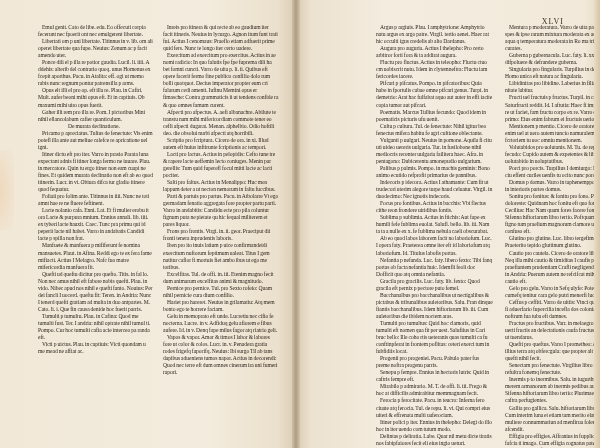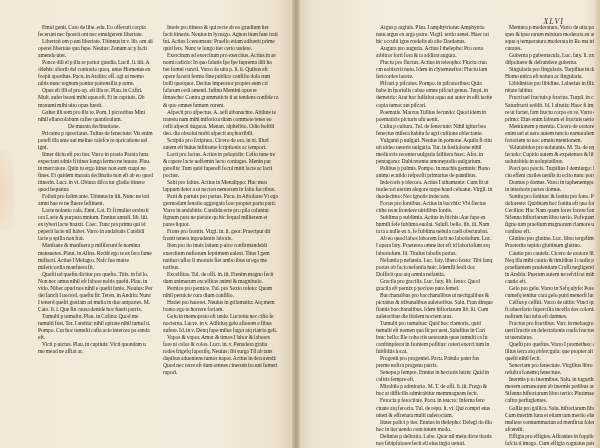--- a/index.html
+++ b/index.html
@@ -10,21 +10,21 @@
   .page-right{left:296px;width:304px;background:linear-gradient(90deg,#d9ccb4 0%,#ece2d0 5%,#f4ecdf 30%,#f2e9da 95%,#e5d9c3 100%);}
   .gutter{position:absolute;left:292px;top:0;width:8px;height:448px;background:linear-gradient(90deg,rgba(120,100,70,.15),rgba(90,70,45,.35),rgba(120,100,70,.12));}
   .edge{position:absolute;right:0;top:0;width:6px;height:448px;background:linear-gradient(90deg,#e9dcc4,#d6c4a4);}
   .col{position:absolute;top:24px;font-size:5.6px;line-height:7.05px;color:#2d261d;letter-spacing:-0.05px;word-spacing:-0.3px;}
   .col p{margin:0;text-indent:4px;}
   .col p.hd{text-indent:0;padding-left:30px;}
   .col1{left:38px;width:115px;}
   .col2{left:163px;width:116px;}
   .col3{left:80px;width:117px;}
   .col4{left:209px;width:117px;}
-  .folio{position:absolute;top:17px;right:36px;font-size:8px;color:#3c3225;letter-spacing:1px;font-style:italic;}
+  .folio{position:absolute;top:17px;right:36px;font-size:8px;color:#3c3225;letter-spacing:1px;}
   .stain{position:absolute;left:0;top:150px;width:14px;height:80px;background:radial-gradient(ellipse at left,rgba(230,170,110,.25),rgba(230,170,110,0));}
 </style>
 </head>
 <body>
 
 <div class="spread">
   <div class="page page-left">
     <div class="stain"></div>
     <div class="col col1" id="c1">
         <p>Emul genit. Cato de libe. edu. Eo offecuti corpia fecerunt nec fpoerit ont nec emulgerent libertate.</p>

